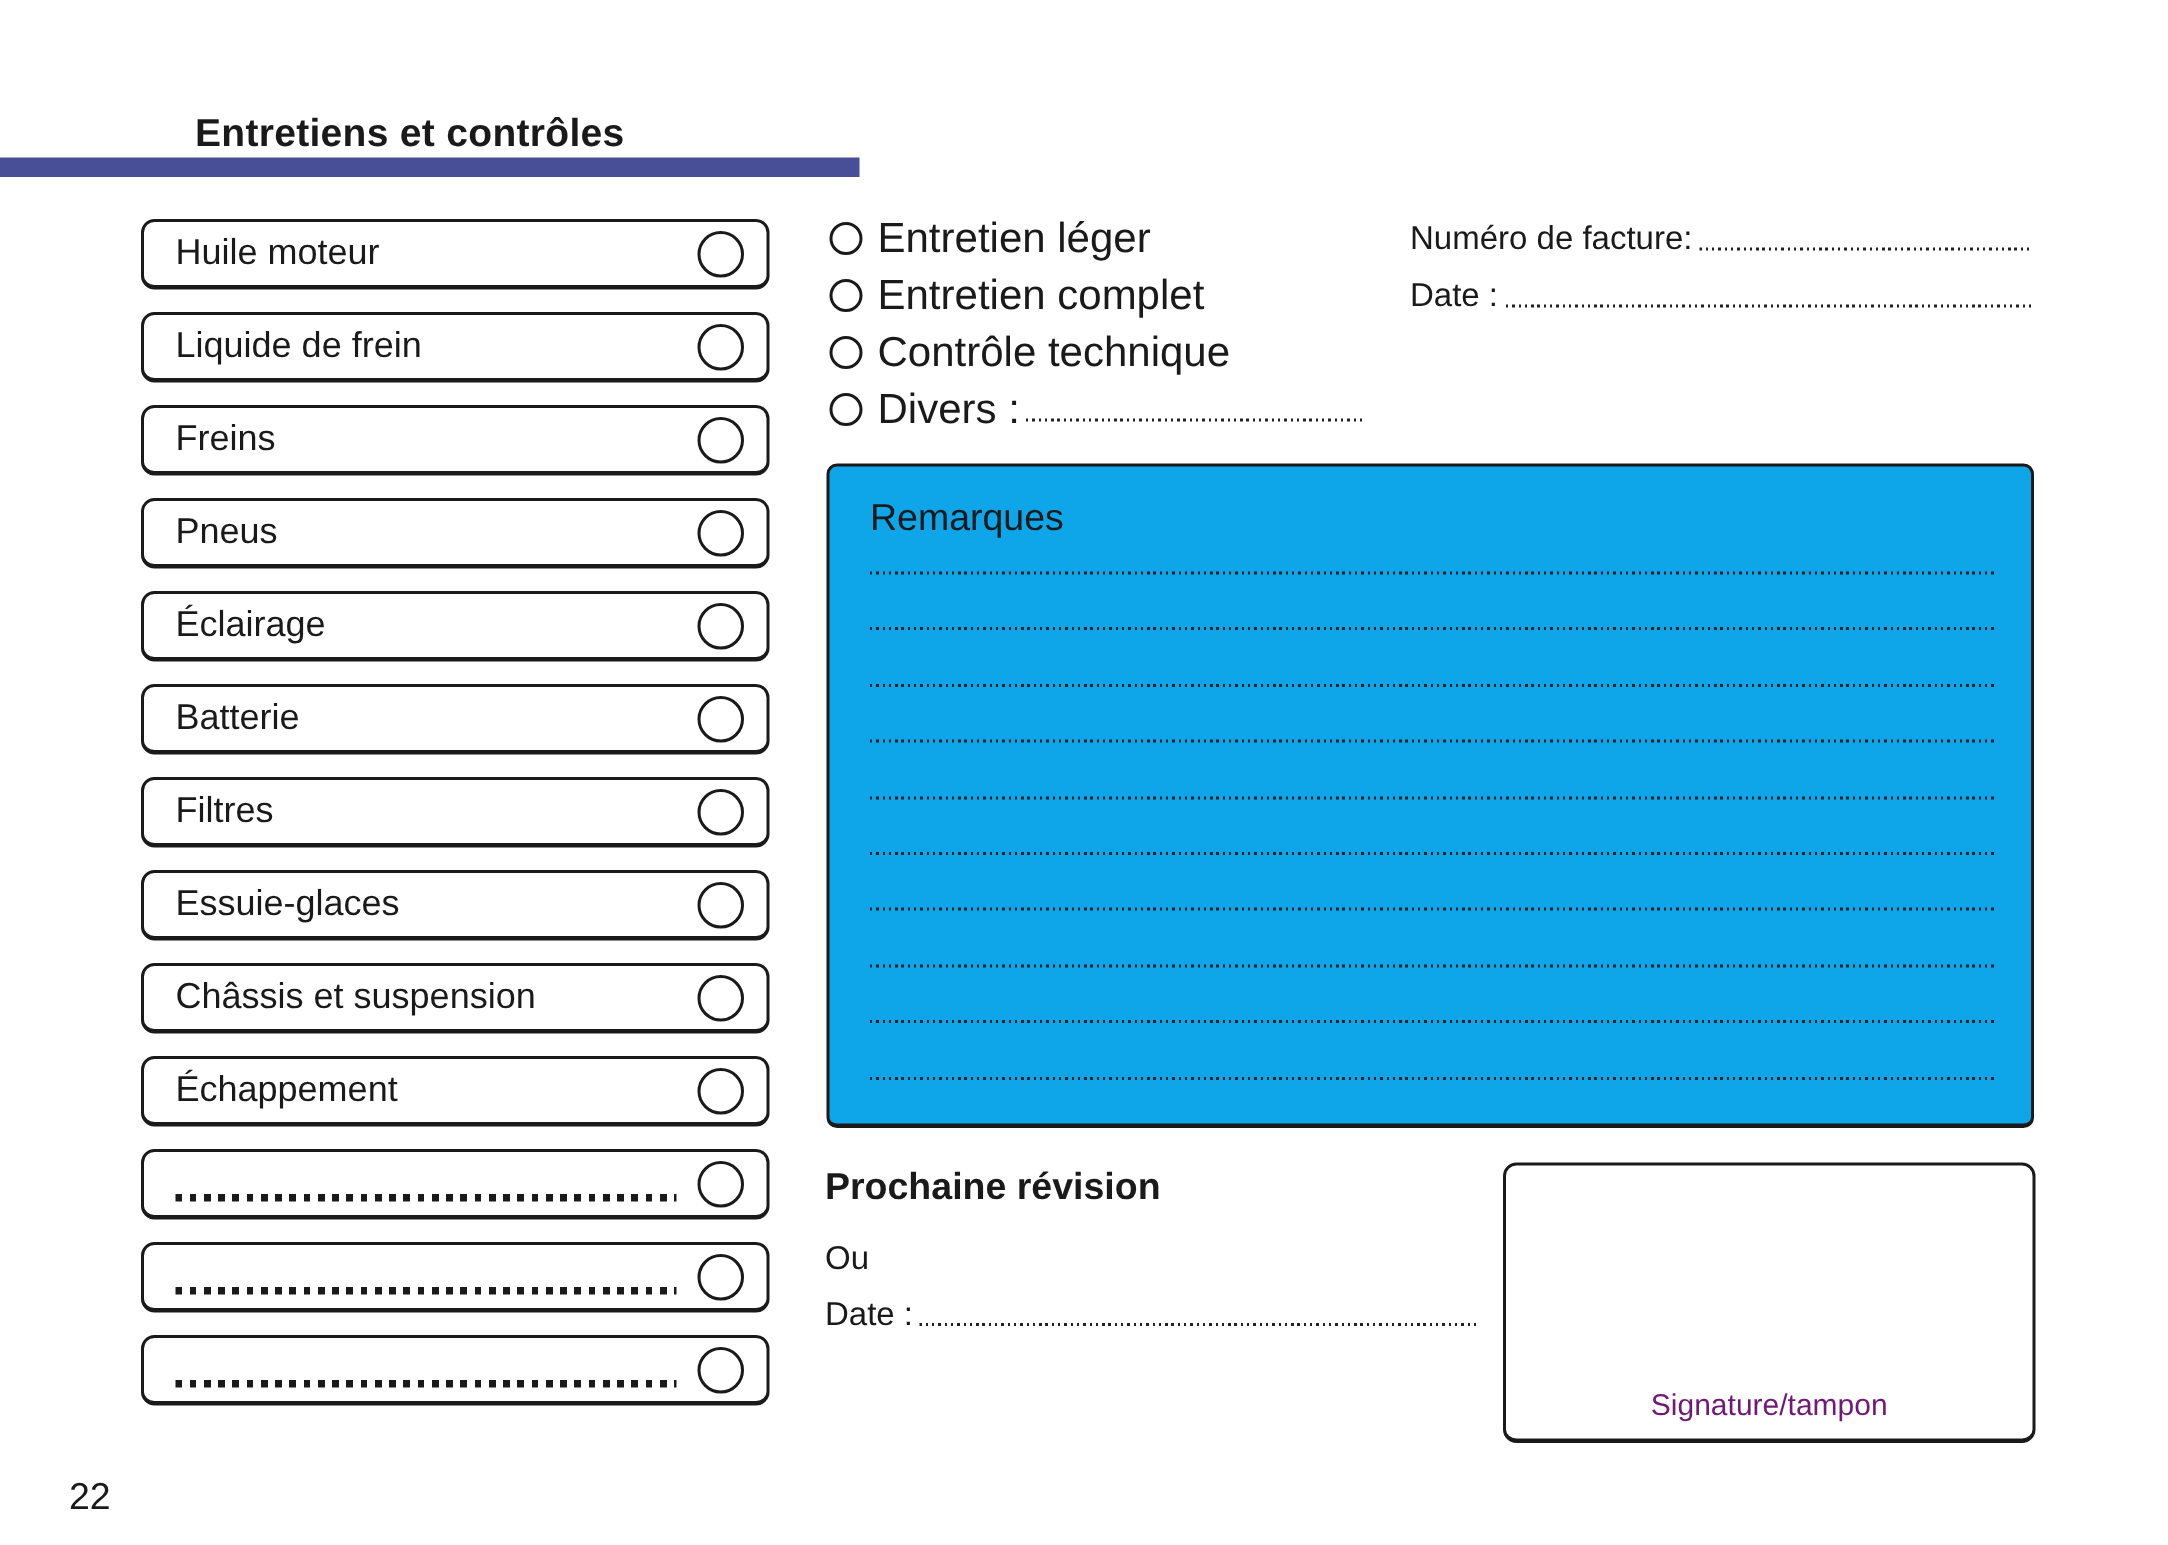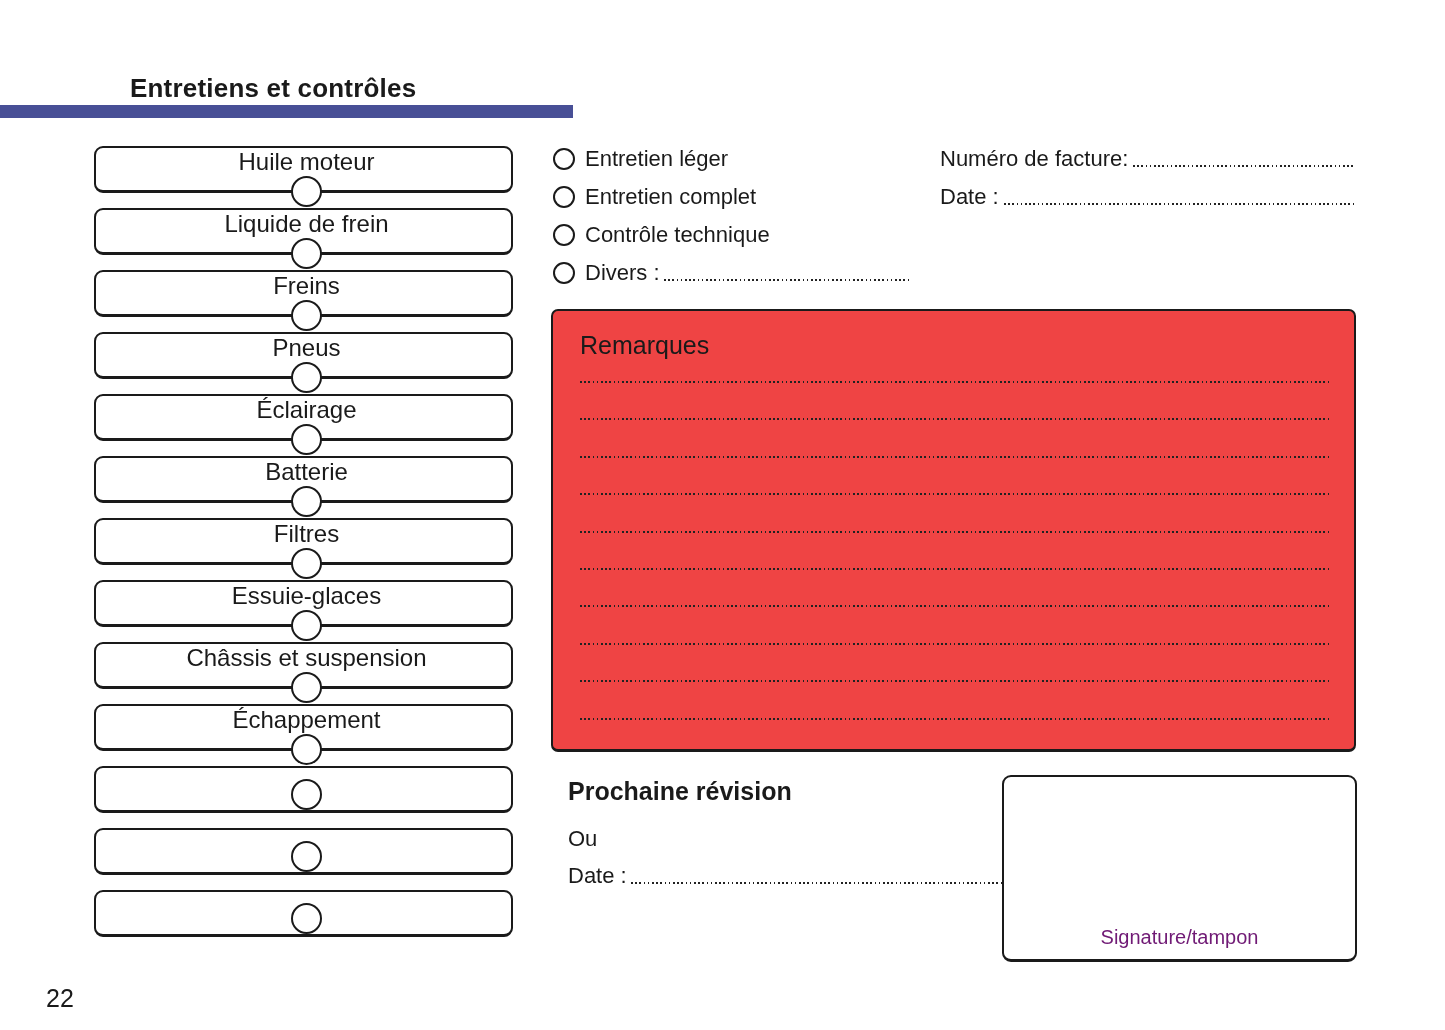--- a/index.html
+++ b/index.html
@@ -17,21 +17,21 @@
   .accent-bar {
     position:absolute; left:0; top:105px; width:573px; height:13px;
     background:#484F96;
   }
 
   
   .checklist { position:absolute; left:94px; top:146px; width:419px; }
   .check-row {
     display:flex; align-items:center; height:47px; margin-bottom:15px;
     border:2px solid #1a1a1a; border-bottom-width:3px; border-radius:9px;
-    padding:0 15px 0 21px; background:#fff;flex-direction:column;
+    padding:0 15px 0 21px; background:#fff;
   }
   .check-label { flex:1; font-size:24px; white-space:nowrap; }
   .check-circle {
     flex:0 0 auto; width:31px; height:31px; border:2.5px solid #1a1a1a;
     border-radius:50%; background:#fff;
   }
   .dotted-bold {
     flex:1; height:5px; margin-right:14px; transform:translateY(9px);
     background:repeating-linear-gradient(90deg,#1a1a1a 0 4.5px, transparent 4.5px 9.5px);
   }
@@ -42,41 +42,41 @@
     background:repeating-linear-gradient(90deg,#222 0 1.6px, transparent 1.6px 4.2px);
   }
 
   
   .service-options { position:absolute; left:553px; top:147px; width:356px; }
   .option-row { display:flex; align-items:center; height:23px; margin-bottom:15px; }
   .radio-circle {
     flex:0 0 auto; width:22px; height:22px; border:2px solid #1a1a1a;
     border-radius:50%; margin-right:10px; background:#fff;
   }
-  .option-label { font-size:22px; white-space:nowrap;text-align:right; }
+  .option-label { font-size:28px; white-space:nowrap;text-align:right; }
   .option-row .dotted-fine { flex:1; margin-left:4px; transform:translateY(7px); }
 
   
   .record-fields { position:absolute; left:940px; top:147px; width:415px; }
   .field-row { display:flex; align-items:center; height:23px; margin-bottom:15px; }
   .field-label { font-size:22px; white-space:nowrap; }
   .field-row .dotted-fine { flex:1; margin-left:5px; transform:translateY(7px); }
 
   
   .remarks-box {
     position:absolute; left:551px; top:309px; width:805px; height:443px;
-    border:2px solid #1a1a1a; border-bottom-width:3px; border-radius:7px; background:#ef4444;text-decoration:underline;
+    border:2px solid #1a1a1a; border-bottom-width:3px; border-radius:7px; background:#0ea5e9;text-decoration:underline;
   }
   .remarks-title { position:absolute; left:27px; top:20px; font-size:25px; }
   .remarks-lines { position:absolute; left:27px; right:24px; top:70px; }
   .remark-line { height:2px; margin-bottom:35.4px;
     background:repeating-linear-gradient(90deg,#222 0 1.6px, transparent 1.6px 4.2px); }
 
   
-  .next-service { position:absolute; left:568px; top:777px; width:434px; }
+  .next-service { position:absolute; left:550px; top:777px; width:434px; }
   .ns-title { font-size:25px; font-weight:bold; margin-bottom:21px; }
   .ns-row { display:flex; align-items:center; height:24px; margin-bottom:13px; }
   .ns-label { font-size:22px; white-space:nowrap; }
   .ns-row .dotted-fine { flex:1; margin-left:4px; transform:translateY(7px); }
 
   
   .signature-box {
     position:absolute; left:1002px; top:775px; width:355px; height:187px;
     border:2.5px solid #1a1a1a; border-bottom-width:3.5px; border-radius:9px; background:#fff;
   }

